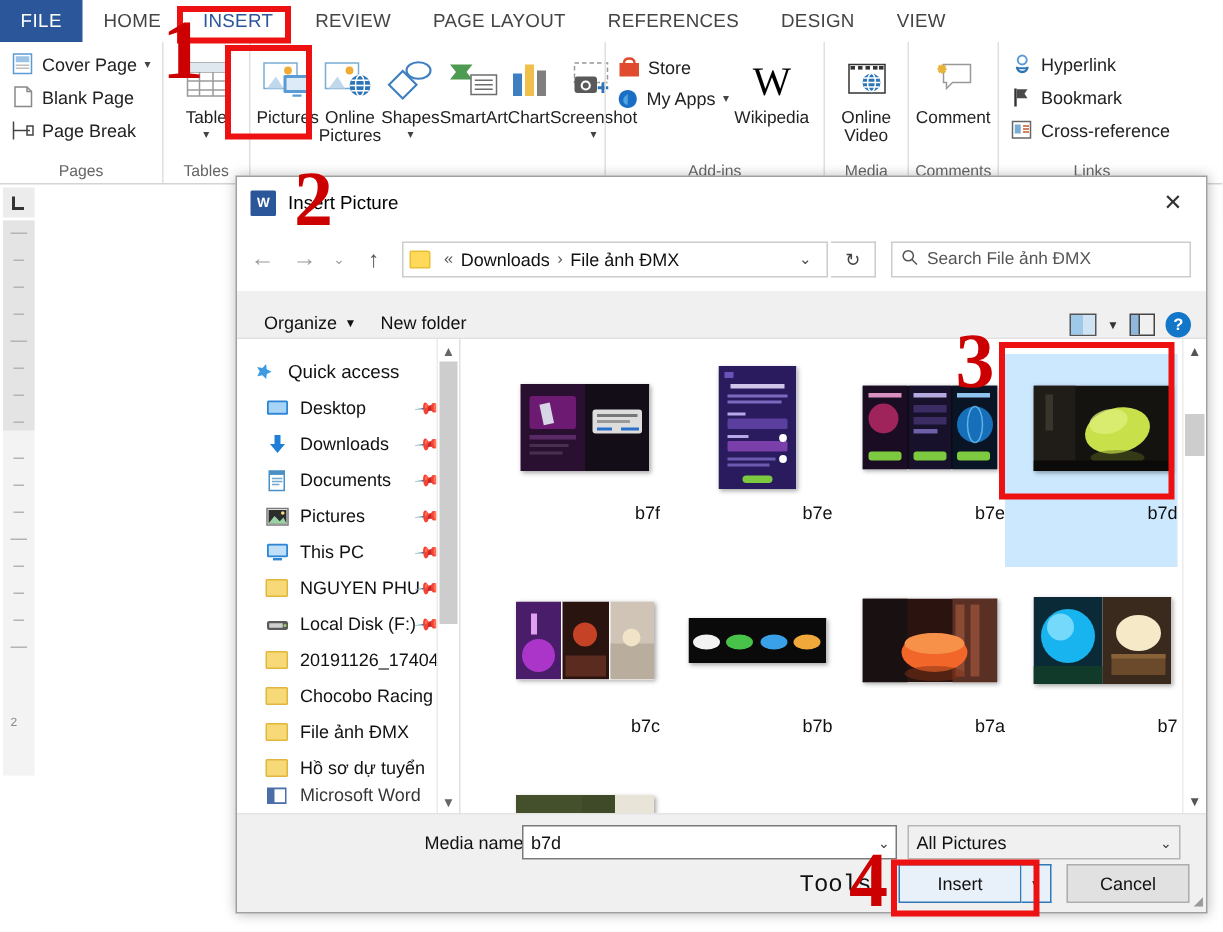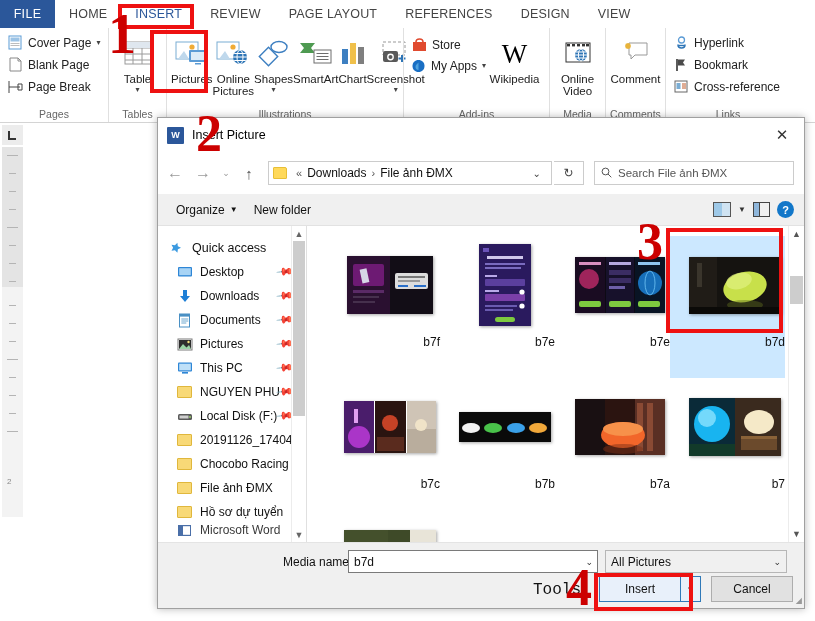--- a/index.html
+++ b/index.html
@@ -66,21 +66,21 @@
   .addrbar { flex:1; height:24px; border:1px solid #cccccc; background:#fff; display:flex; align-items:center; padding:0 4px; margin-left:4px; }
   .addr-folder { width:14px; height:12px; background:#ffd95a; border:1px solid #e8bf36; border-radius:1px 2px 1px 1px; margin-right:4px;}
   .addr-seg { font-size:12px; color:#111; }
   .addr-sep { font-size:11px; color:#555; padding:0 5px; }
   .addr-chev { margin-left:auto; font-size:10px; color:#444; padding:0 6px; }
   .refresh { width:30px; height:24px; border:1px solid #cccccc; border-left:none; background:#fff; display:flex; align-items:center; justify-content:center; font-size:12px; color:#444;}
   .srchbox { width:200px; height:24px; border:1px solid #cccccc; background:#fff; display:flex; align-items:center; padding:0 6px; margin-left:8px; gap:6px;}
   .srchbox .mag { font-size:11px; color:#555; }
   .srchbox .ptxt { font-size:11.5px; color:#555; }
 
-  .dlg-toolbar { height:32px; background:#f0f0f0; display:flex; align-items:center; padding:0 10px 0 12px; gap:4px; border-bottom:1px solid #e2e2e2;}
+  .dlg-toolbar { height:32px; background:#f0f0f0; display:flex; align-items:flex-end; padding:0 10px 0 12px; gap:4px; border-bottom:1px solid #e2e2e2;}
   .tbitem { font-size:12px; color:#111; padding:3px 6px; display:flex; align-items:center; gap:5px;}
   .tb-right { margin-left:auto; display:flex; align-items:center; gap:7px; }
   .viewicon { width:18px; height:15px; border:1px solid #555; display:flex; }
   .viewicon i { display:block; flex:1; background:#6aa3d5; }
   .paneicon { width:17px; height:15px; border:1px solid #444; display:flex; }
   .paneicon i{ display:block; width:6px; background:#8fb7dc; border-right:1px solid #444;}
   .helpicon { width:17px; height:17px; border-radius:50%; background:#1277c9; color:#fff; font-size:11px; display:flex; align-items:center; justify-content:center; font-weight:bold;}
 
   .dlg-main { flex:1; display:flex; background:#fff; position:relative; overflow:hidden; }
 
@@ -264,21 +264,20 @@
                 <rect x="4" y="11" width="15" height="11" rx="2" fill="#595959"></rect>
                 <circle cx="11.5" cy="17" r="3.4" fill="#fff"></circle>
                 <circle cx="11.5" cy="17" r="2" fill="#595959"></circle>
                 <path d="M23 15v7M19.5 18.5h7" stroke="#2e75b6" stroke-width="2"></path>
               </svg>
           </span>
           <span class="glabel">Screenshot</span>
           <span class="caret-sm">▾</span>
         </div>
       </div>
-      <div class="rgroup-label">Illustrations</div>
     </div>
 
     <div class="rgroup" style="width:146px">
       <div class="rgroup-content" style="gap:2px">
         <div class="stack" style="width:74px">
           <div class="smallbtn">
             <span class="sicon">
               <svg width="15" height="14" viewBox="0 0 15 14">
                   <rect x="1" y="4" width="13" height="9" fill="#e04a2f"></rect>
                   <path d="M4 4c0-2 1-3 3.5-3S11 2 11 4" fill="none" stroke="#e04a2f" stroke-width="1.6"></path>

